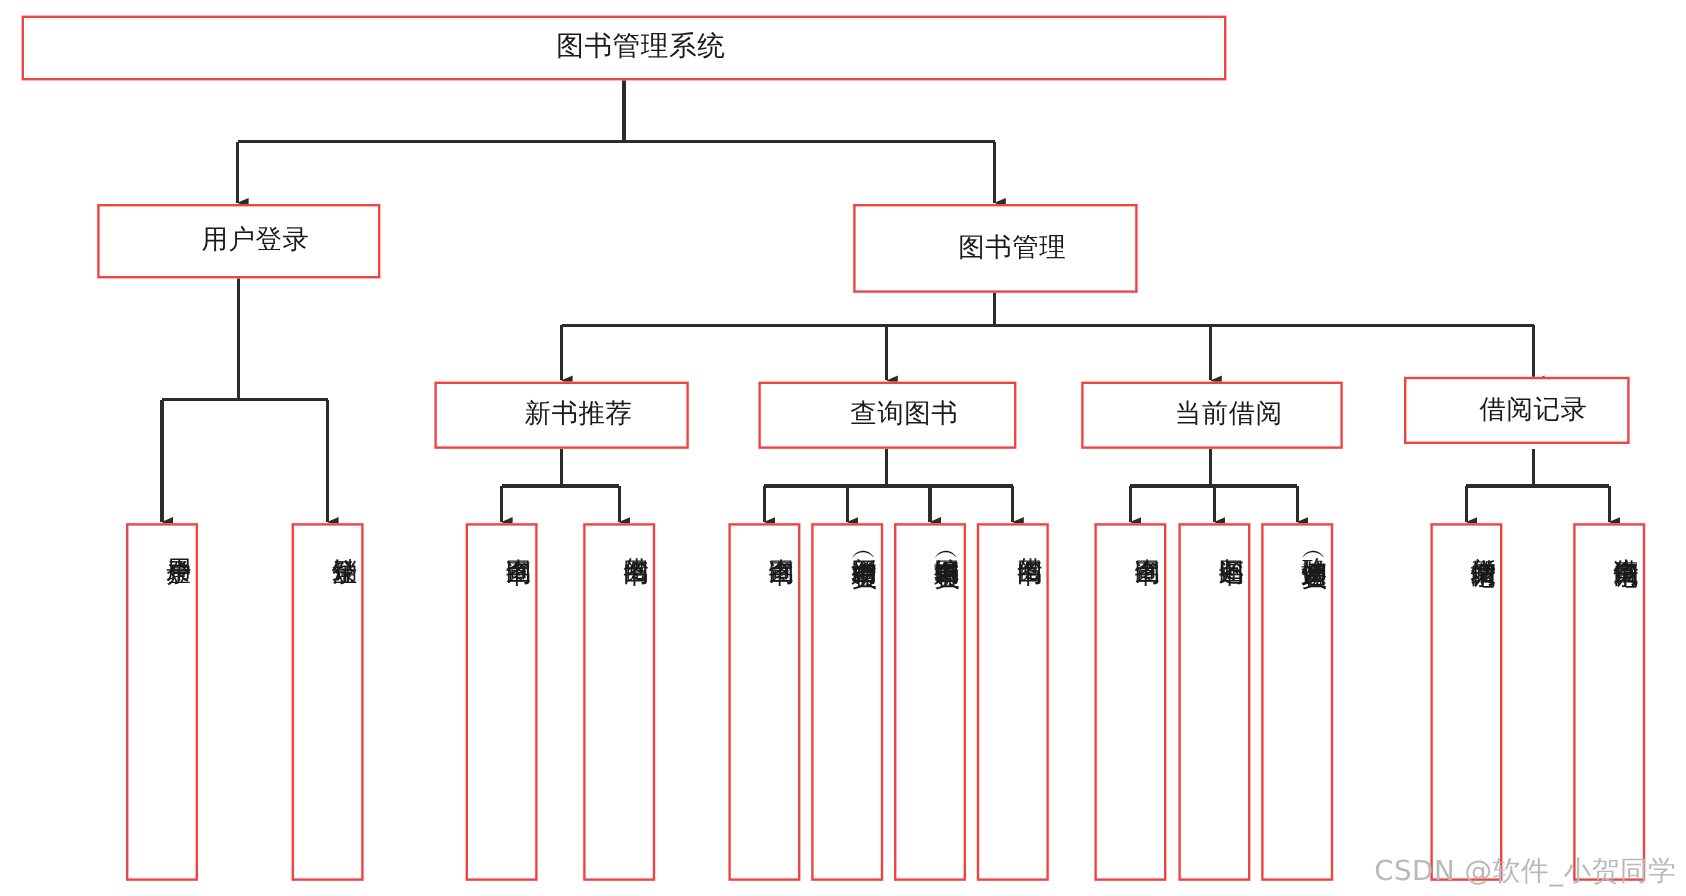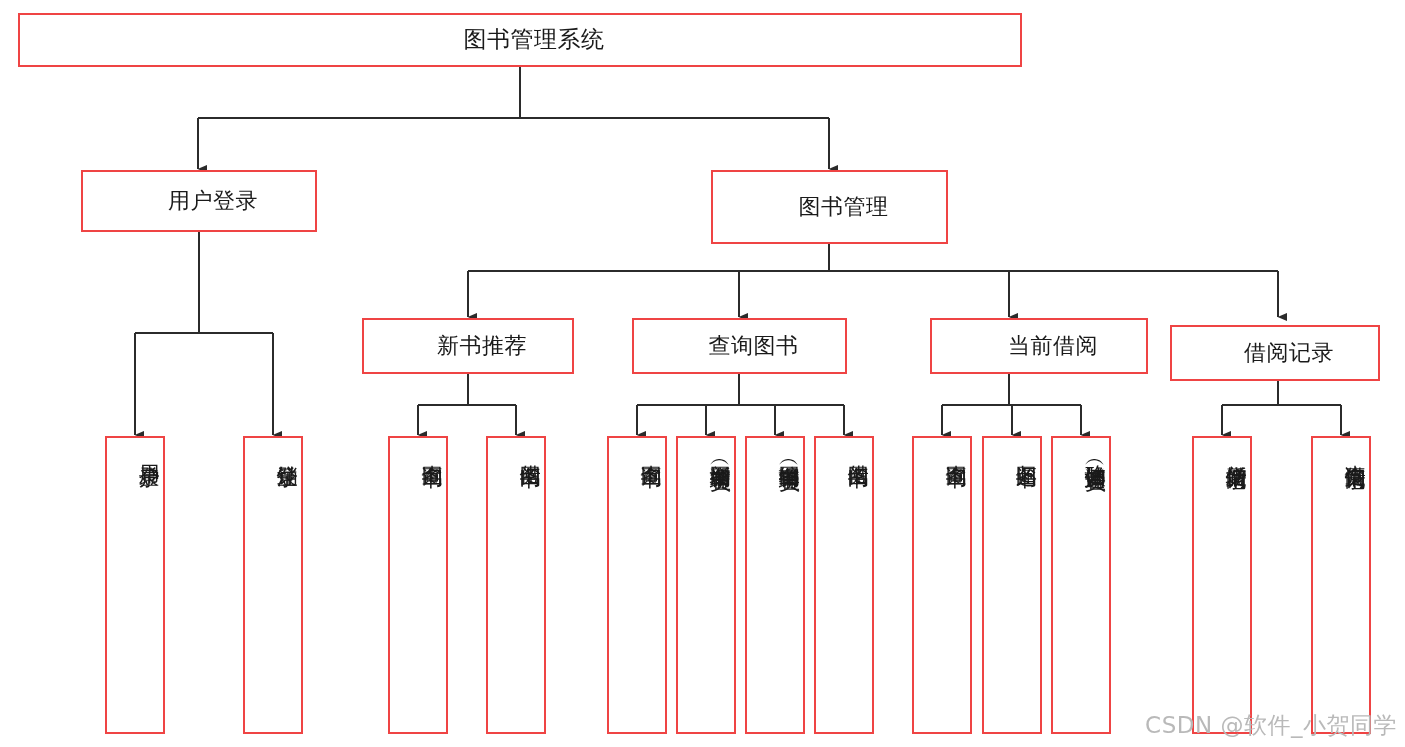--- a/index.html
+++ b/index.html
@@ -131,24 +131,24 @@
       </div>
       <div class="node horiz" style="left: 711px; top: 170px; width: 237px; height: 74px;">
         <span class="label">图书管理</span>
       </div>
       <div class="node horiz" style="left: 362px; top: 318px; width: 212px; height: 56px;">
         <span class="label">新书推荐</span>
       </div>
       <div class="node horiz" style="left: 632px; top: 318px; width: 215px; height: 56px;">
         <span class="label">查询图书</span>
       </div>
-      <div class="node horiz" style="left: 901px; top: 318px; width: 218px; height: 56px; margin-left: 29px;">
+      <div class="node horiz" style="left: 901px; top: 318px; width: 218px; height: 56px;">
         <span class="label">当前借阅</span>
       </div>
-      <div class="node horiz" style="left: 1170px; top: 325px; width: 210px; height: 56px;">
+      <div class="node horiz" style="left: 1170px; top: 314px; width: 188px; height: 56px;">
         <span class="label">借阅记录</span>
       </div>
       <div class="node vert" style="left: 105px; top: 436px; width: 60px; height: 298px;">
         <span class="label">用户登录</span>
       </div>
       <div class="node vert" style="left: 243px; top: 436px; width: 60px; height: 298px;">
         <span class="label">注销登录</span>
       </div>
       <div class="node vert" style="left: 388px; top: 436px; width: 60px; height: 298px;">
         <span class="label">查询图书</span>

